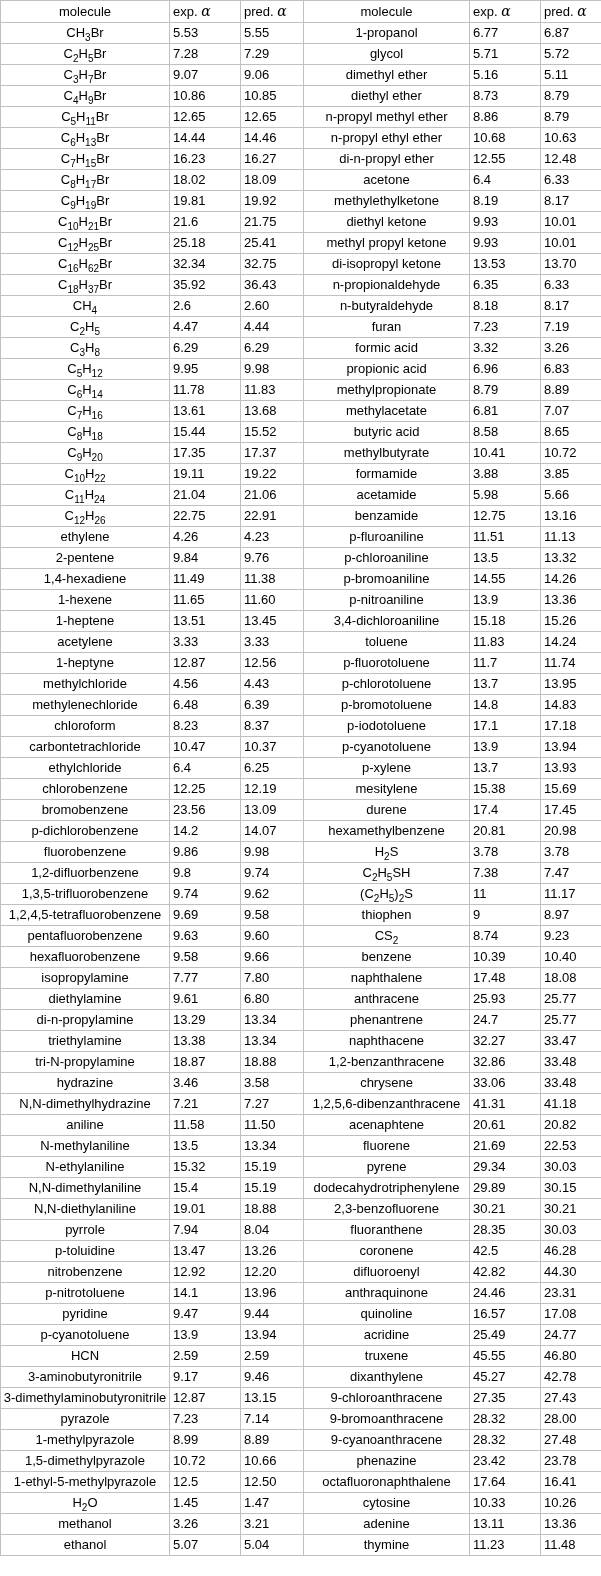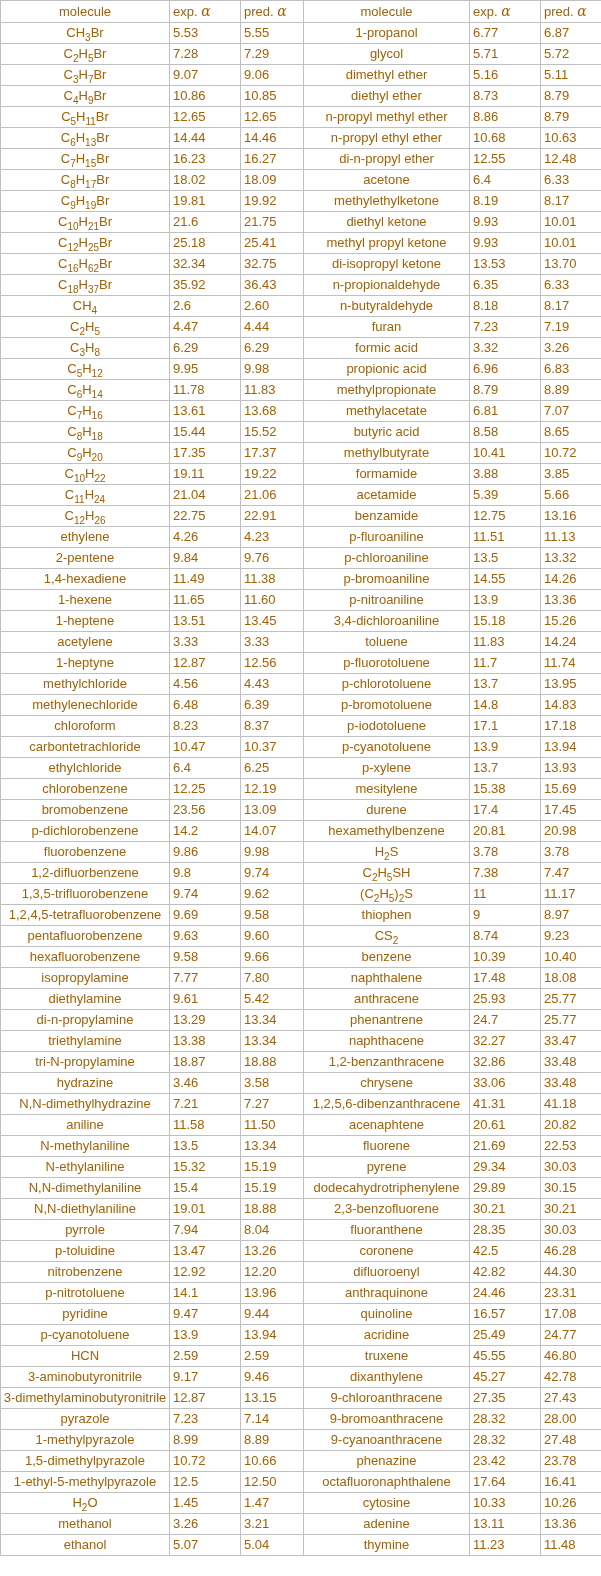--- a/index.html
+++ b/index.html
@@ -6,21 +6,21 @@
     margin: 0;
     padding: 0;
     background: #ffffff;
   }
   table {
     border-collapse: collapse;
     table-layout: fixed;
     width: 601px;
     font-family: "Liberation Sans", sans-serif;
     font-size: 13px;
-    color: #a16207;
+    color: #000000;
   }
   td, th {
     border: 1px solid #c0c0c0;
     height: 20px;
     padding: 0;
     font-weight: normal;
     overflow: hidden;
     white-space: nowrap;
     line-height: 20px;
   }
@@ -233,21 +233,21 @@
         <td class="num">19.22</td>
         <td class="mol">formamide</td>
         <td class="num">3.88</td>
         <td class="num">3.85</td>
       </tr>
       <tr>
         <td class="mol">C<sub>11</sub>H<sub>24</sub></td>
         <td class="num">21.04</td>
         <td class="num">21.06</td>
         <td class="mol">acetamide</td>
-        <td class="num">5.39</td>
+        <td class="num">5.98</td>
         <td class="num">5.66</td>
       </tr>
       <tr>
         <td class="mol">C<sub>12</sub>H<sub>26</sub></td>
         <td class="num">22.75</td>
         <td class="num">22.91</td>
         <td class="mol">benzamide</td>
         <td class="num">12.75</td>
         <td class="num">13.16</td>
       </tr>
@@ -423,21 +423,21 @@
         <td class="mol">isopropylamine</td>
         <td class="num">7.77</td>
         <td class="num">7.80</td>
         <td class="mol">naphthalene</td>
         <td class="num">17.48</td>
         <td class="num">18.08</td>
       </tr>
       <tr>
         <td class="mol">diethylamine</td>
         <td class="num">9.61</td>
-        <td class="num">5.42</td>
+        <td class="num">6.80</td>
         <td class="mol">anthracene</td>
         <td class="num">25.93</td>
         <td class="num">25.77</td>
       </tr>
       <tr>
         <td class="mol">di-n-propylamine</td>
         <td class="num">13.29</td>
         <td class="num">13.34</td>
         <td class="mol">phenantrene</td>
         <td class="num">24.7</td>

